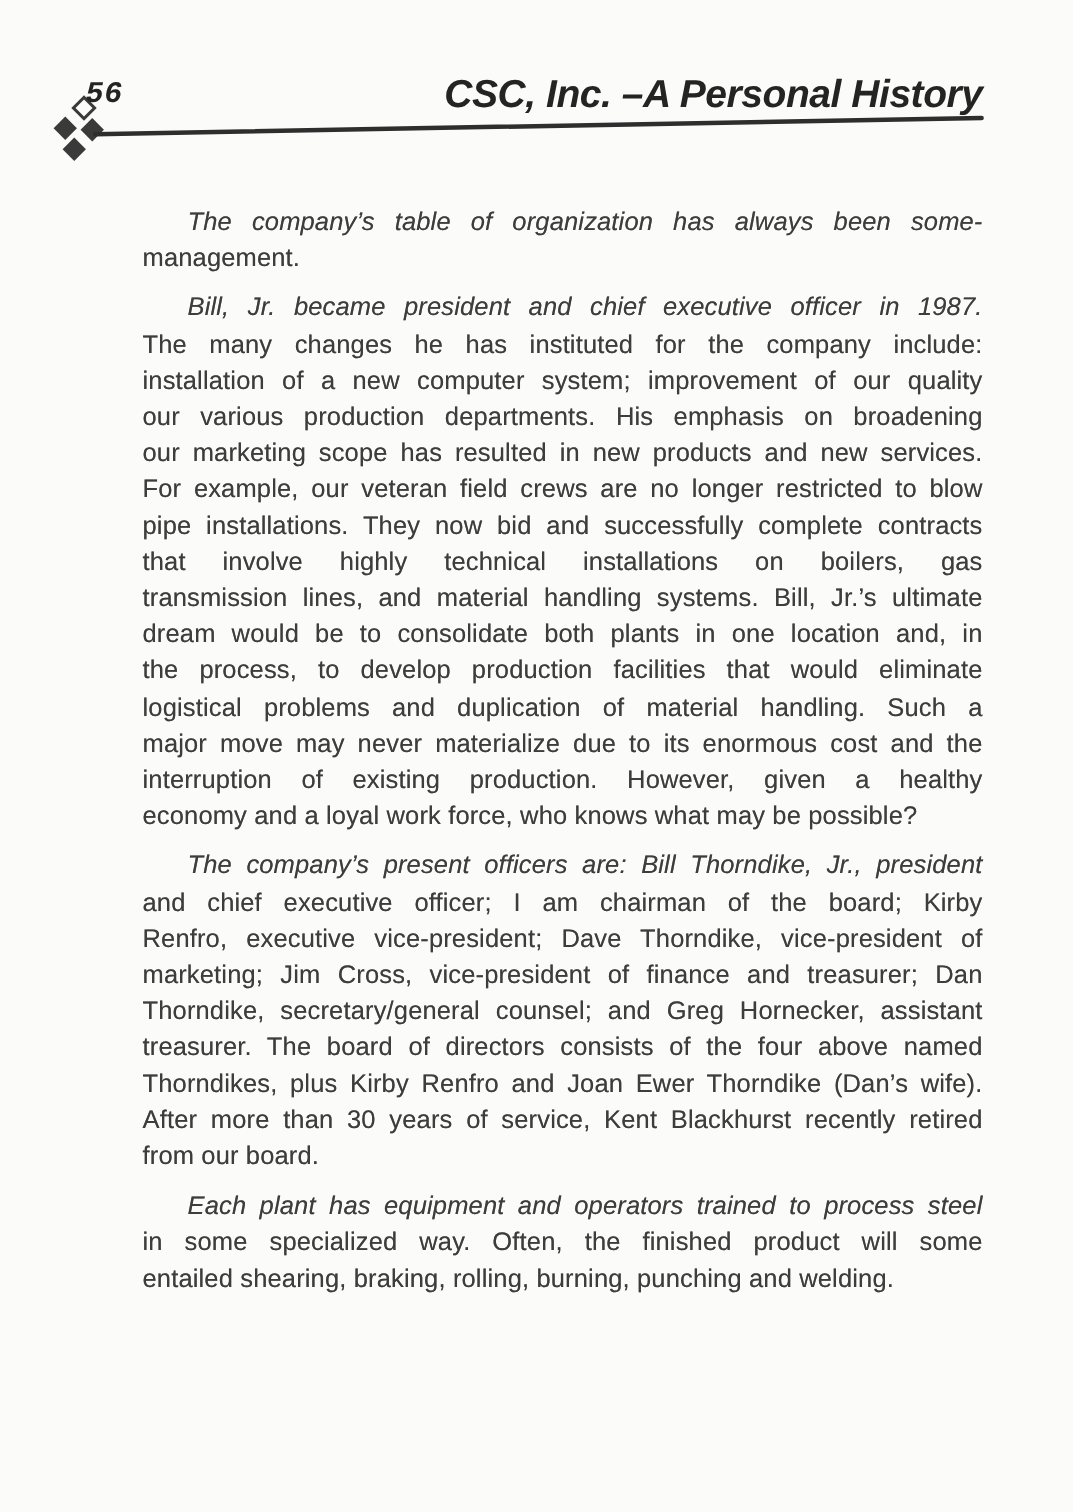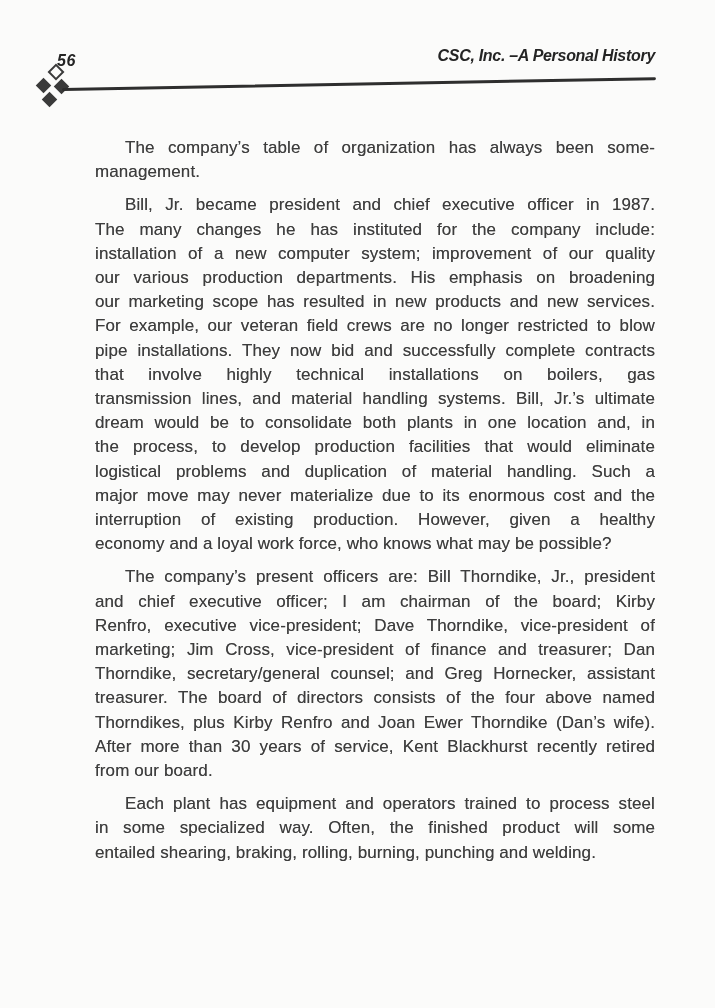--- a/index.html
+++ b/index.html
@@ -14,27 +14,28 @@
     width:715px;height:1008px;
     margin:0 auto;
     background:var(--paper);
     overflow:hidden;
     font-family:"Liberation Sans", sans-serif;
   }
   
   .page-number{
     position:absolute;left:57px;top:52px;
     font-style:italic;font-weight:bold;
-    font-size:16px;color:var(--header_ink);
+    font-size:20px;color:var(--header_ink);
     letter-spacing:0.5px;
+    font-family:Liberation Mono, monospace;
   }
   .header-title{
     position:absolute;right:60px;top:47px;
     font-style:italic;font-weight:bold;
-    font-size:16px;color:var(--header_ink);
+    font-size:26px;color:var(--header_ink);
     letter-spacing:-0.3px;
     white-space:nowrap;
     text-align:center;
   }
   .header-rule{
     position:absolute;left:62px;top:88px;
     width:594px;height:2.6px;
     background:var(--rule);
     border-radius:2px;
     transform:rotate(-1.05deg);
@@ -64,21 +65,21 @@
     line-height:24.2px;
     letter-spacing:0.1px;
     text-shadow:0 0 0.4px rgba(64,64,64,0.65);
   }
   .paragraph{margin:0 0 9px 0;}
   .line{
     text-align:justify;
     text-align-last:justify;
   }
   .line.last{text-align-last:left;}
-  .line.first{text-indent:30px;}
+  .line.first{text-indent:30px;font-style:italic;}
 </style>
 </head>
 <body>
 
 <div class="page">
 
   <div class="ornament">
     <span class="dia hollow d-n"></span>
     <span class="dia d-w"></span>
     <span class="dia d-e"></span>

